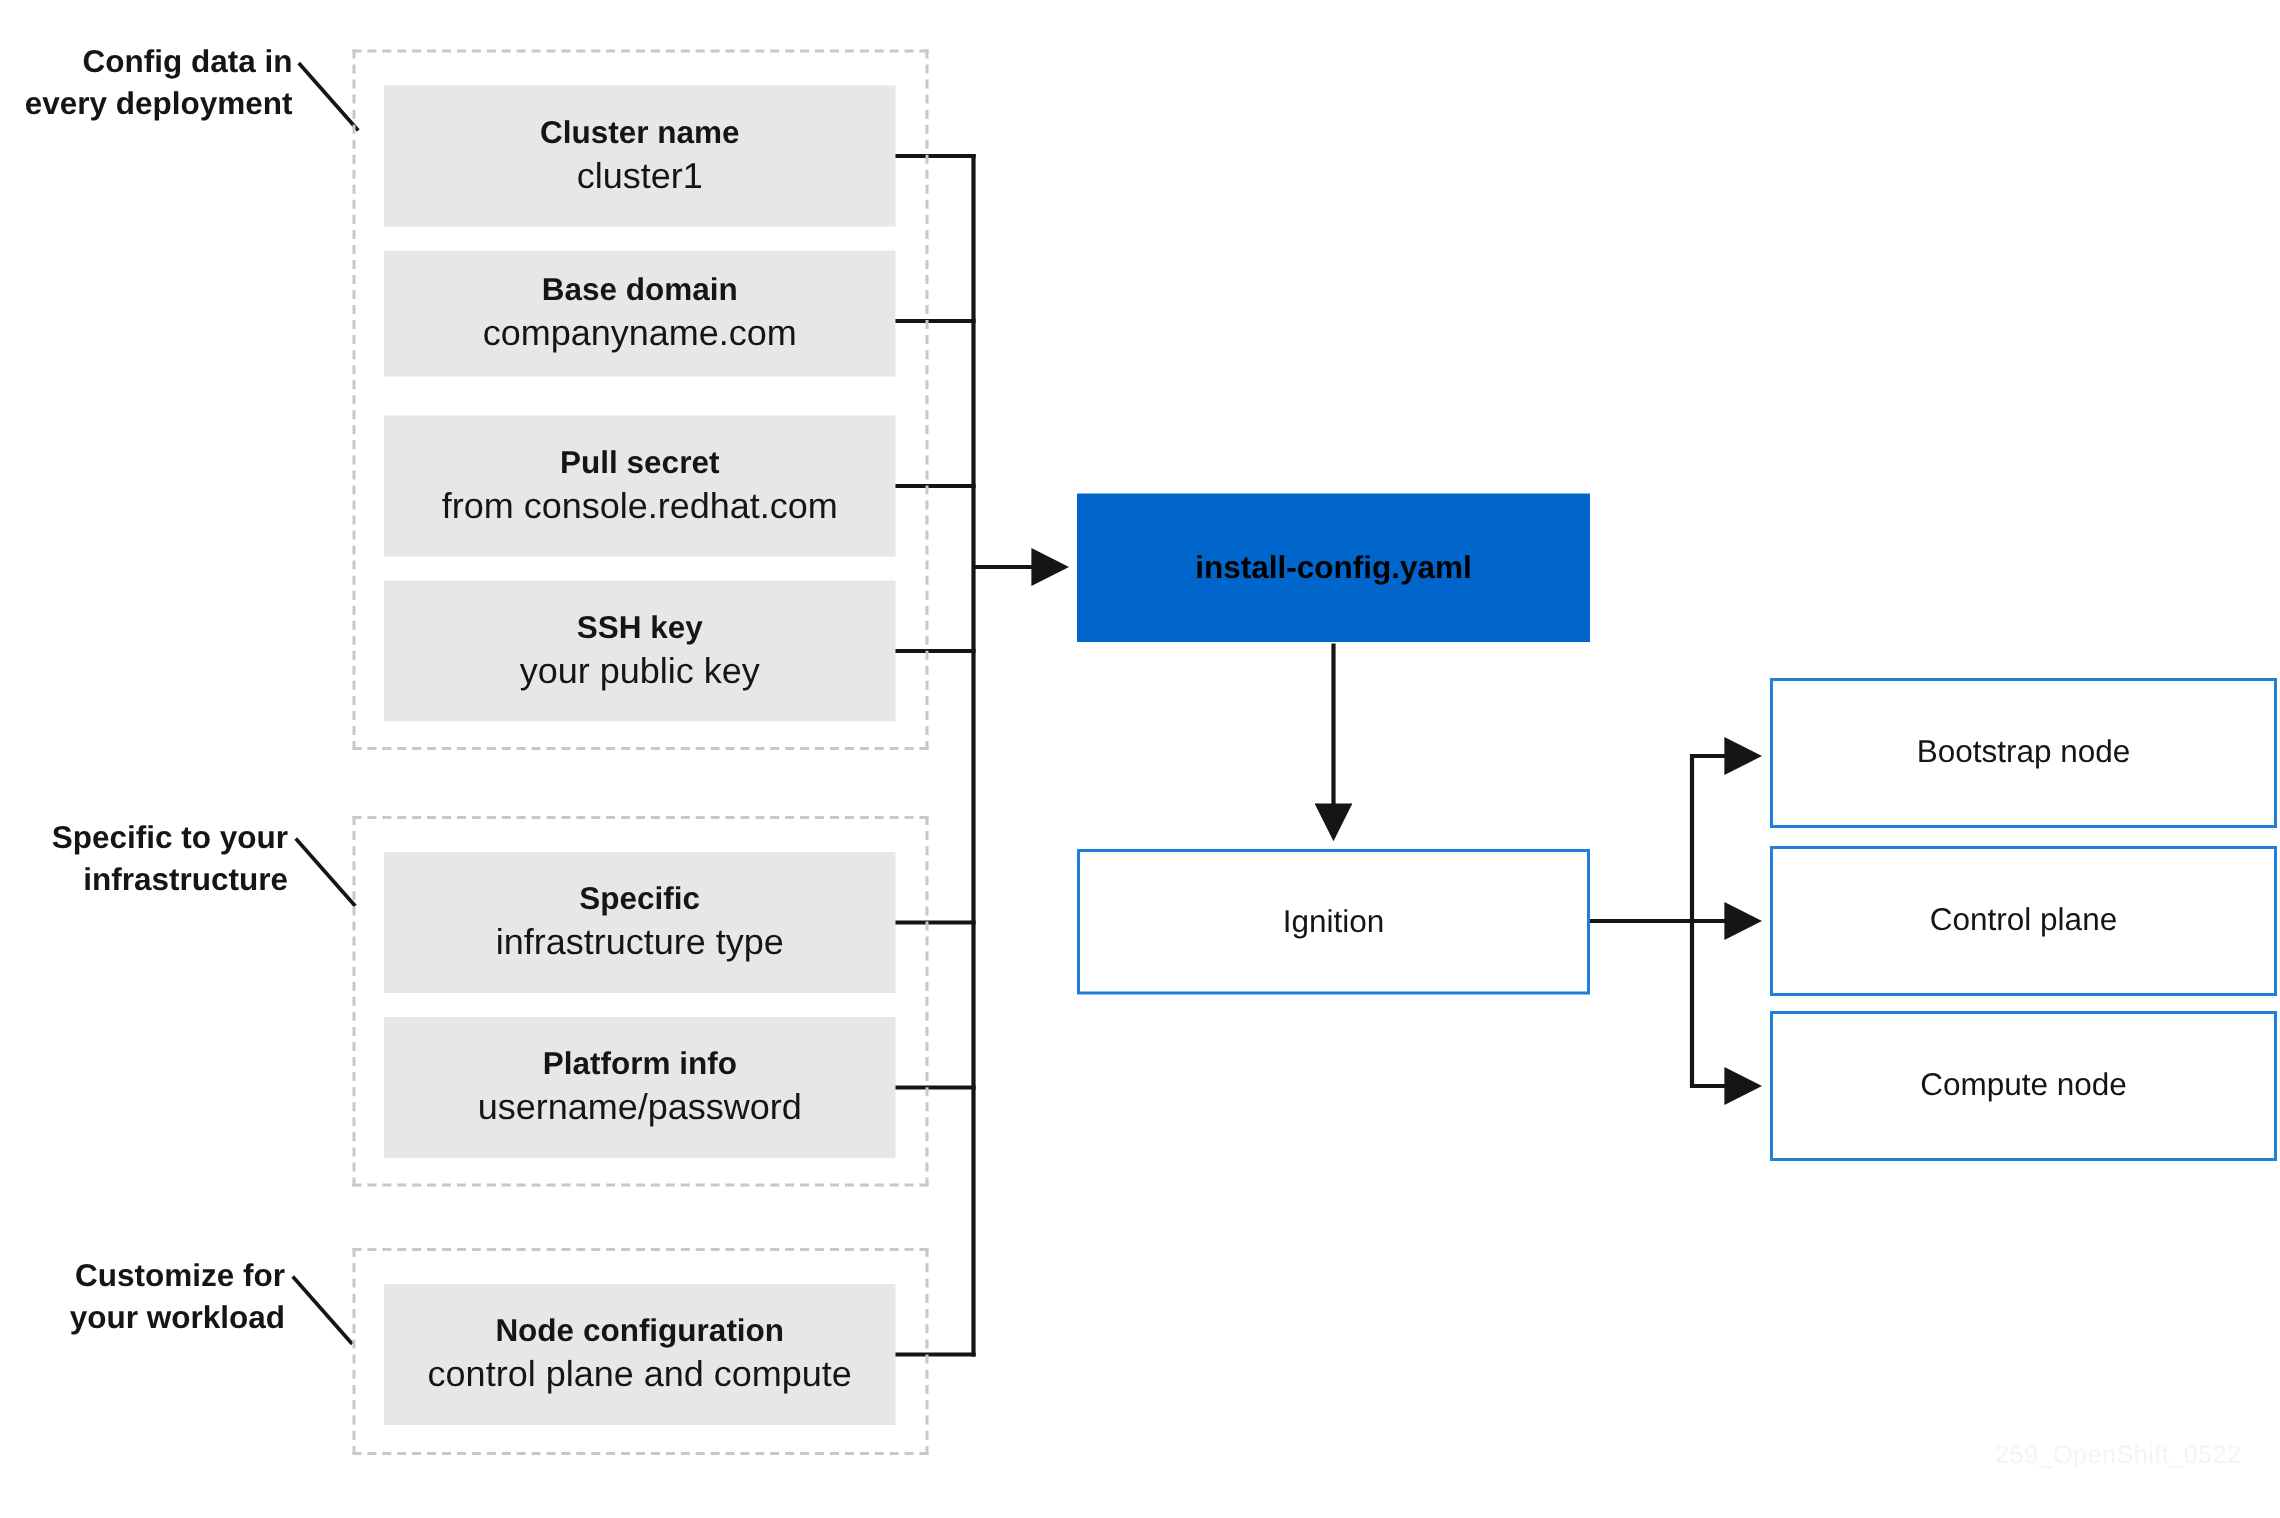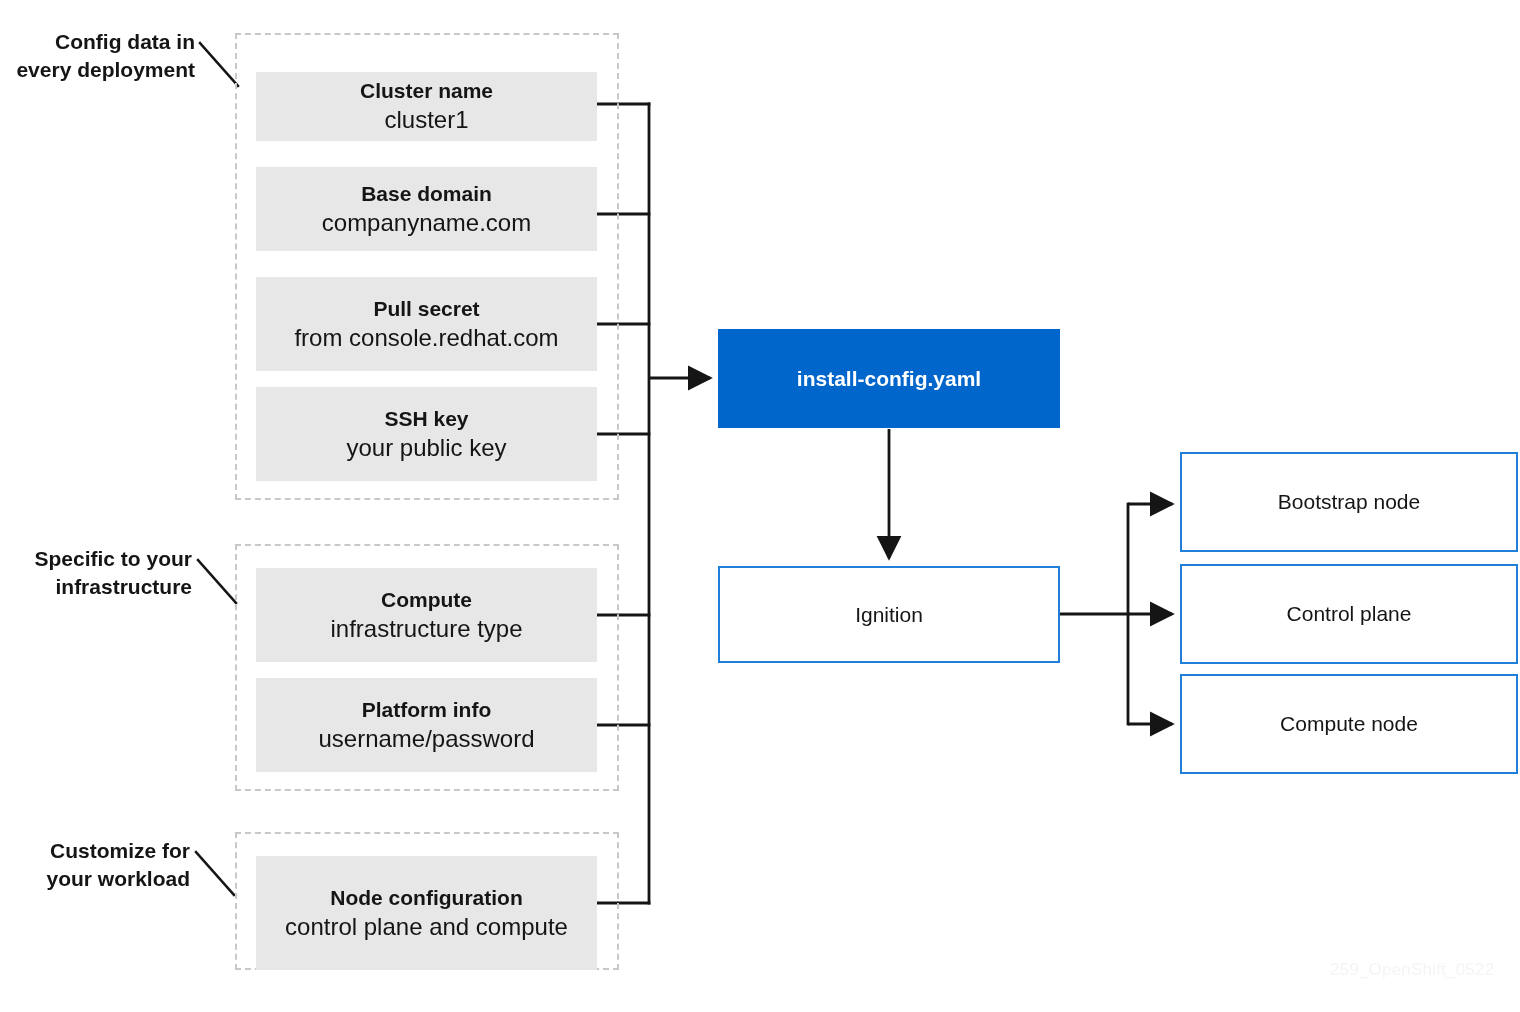--- a/index.html
+++ b/index.html
@@ -62,21 +62,21 @@
   .blue-box {
     position: absolute;
     background: #0066cc;
     display: flex;
     align-items: center;
     justify-content: center;
   }
   .blue-box .label {
     font-size: 21px;
     font-weight: 700;
-    color: #ffffff;
+    color: #000000;
   }
 
   
   .outline-box {
     position: absolute;
     background: #ffffff;
     border: 2px solid #1f7fdb;
     display: flex;
     align-items: center;
     justify-content: center;
@@ -154,21 +154,21 @@
 every deployment</div>
 
   <div class="section-label" style="left:0px; top:545px; width:192px;">Specific to your
 infrastructure</div>
 
   <div class="section-label" style="left:0px; top:837px; width:190px;">Customize for
 your workload</div>
 
   <div class="group-box" style="left:235px; top:33px; width:384px; height:467px;"></div>
 
-  <div class="card" style="left:256px; top:72px; width:341px; height:69px;">
+  <div class="card" style="left:256px; top:57px; width:341px; height:94px;">
     <div class="card-title">Cluster name</div>
     <div class="card-sub">cluster1</div>
   </div>
 
   <div class="card" style="left:256px; top:167px; width:341px; height:84px;">
     <div class="card-title">Base domain</div>
     <div class="card-sub">companyname.com</div>
   </div>
 
   <div class="card" style="left:256px; top:277px; width:341px; height:94px;">
@@ -177,32 +177,32 @@
   </div>
 
   <div class="card" style="left:256px; top:387px; width:341px; height:94px;">
     <div class="card-title">SSH key</div>
     <div class="card-sub">your public key</div>
   </div>
 
   <div class="group-box" style="left:235px; top:544px; width:384px; height:247px;"></div>
 
   <div class="card" style="left:256px; top:568px; width:341px; height:94px;">
-    <div class="card-title">Compute</div>
+    <div class="card-title">Specific</div>
     <div class="card-sub">infrastructure type</div>
   </div>
 
   <div class="card" style="left:256px; top:678px; width:341px; height:94px;">
     <div class="card-title">Platform info</div>
     <div class="card-sub">username/password</div>
   </div>
 
   <div class="group-box" style="left:235px; top:832px; width:384px; height:138px;"></div>
 
-  <div class="card" style="left:256px; top:856px; width:341px; height:114px;">
+  <div class="card" style="left:256px; top:856px; width:341px; height:94px;">
     <div class="card-title">Node configuration</div>
     <div class="card-sub">control plane and compute</div>
   </div>
 
   <div class="blue-box" style="left:718px; top:329px; width:342px; height:99px;">
     <div class="label">install-config.yaml</div>
   </div>
 
   <div class="outline-box" style="left:718px; top:566px; width:342px; height:97px;">
     <div class="label">Ignition</div>

